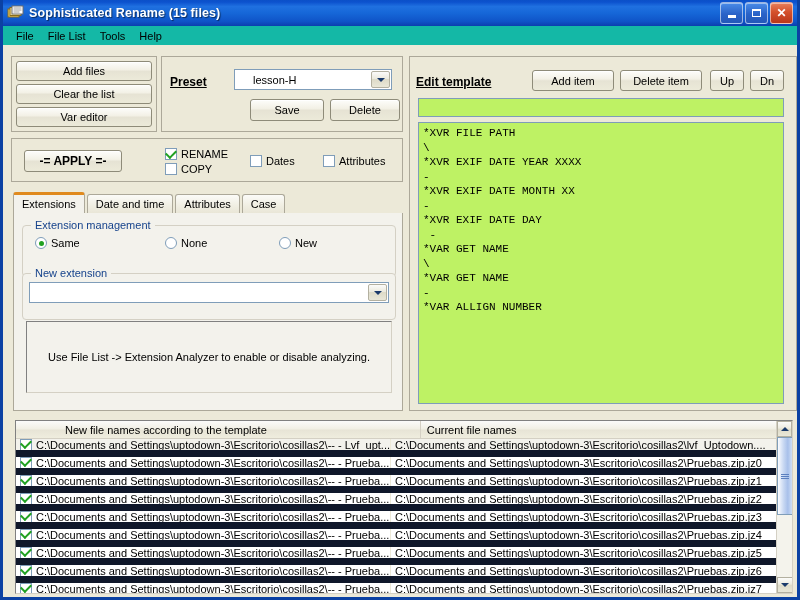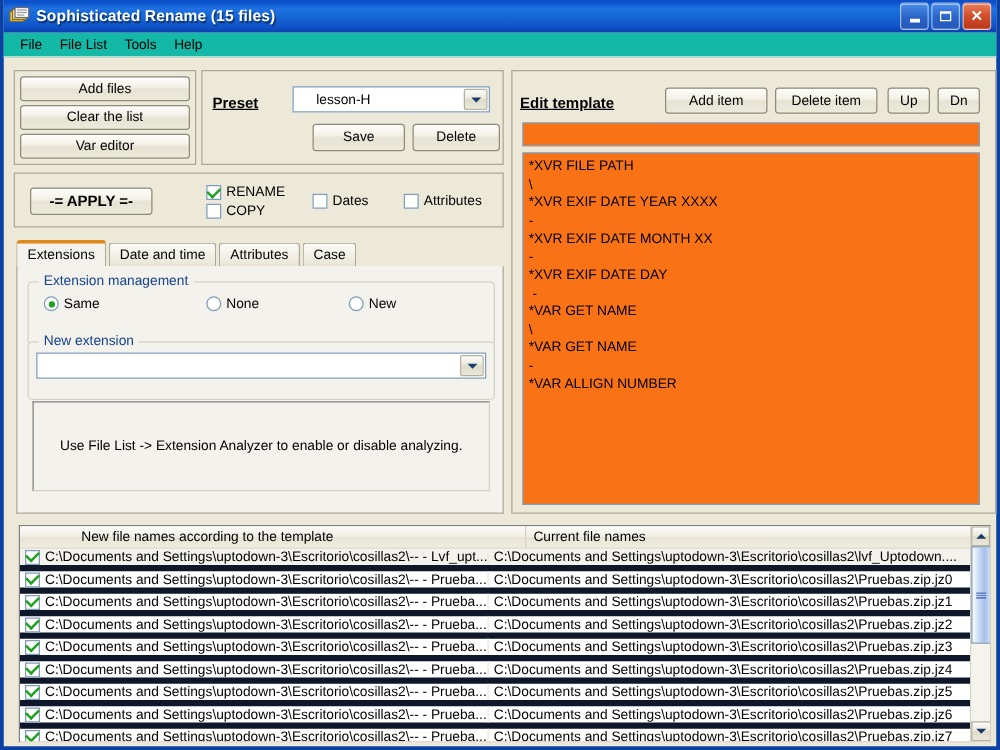--- a/index.html
+++ b/index.html
@@ -135,21 +135,21 @@
   .gb-title{
     position:absolute;top:-7px;left:8px;background:#f3f2ec;padding:0 4px;
     font-size:11px;color:#15428b;
   }
   .sunken{
     background:#f3f2ec;border:1px solid #808080;border-right-color:#d4d0c4;border-bottom-color:#d4d0c4;
     box-sizing:border-box;position:absolute;
     display:flex;align-items:center;justify-content:center;text-align:center;
   }
   .white-field{
-    background:#f97316;border:1px solid #7f9db9;box-sizing:border-box;position:absolute;
+    background:#bef264;border:1px solid #7f9db9;box-sizing:border-box;position:absolute;font-family:Liberation Mono, monospace;
   }
   .tmpl-list{
     overflow:hidden;padding:3px 0 0 4px;line-height:14.5px;font-size:11px;color:#000;
   }
   .tmpl-list div{white-space:pre;}
 
   
   .filelist{
     position:absolute;background:#fff;border:1px solid #808080;
     border-right-color:#d4d0c4;border-bottom-color:#d4d0c4;box-sizing:border-box;
@@ -158,21 +158,21 @@
   .fl-header{
     height:18px;display:flex;background:linear-gradient(to bottom,#fbfbfa,#f1efe4 48%,#e7e4d6 52%,#efedde);
     border-bottom:1px solid #d4d0c4;box-sizing:border-box;font-size:11px;
   }
   .fl-hcell{
     display:flex;align-items:center;padding-left:6px;box-sizing:border-box;
     border-right:1px solid #d4d0c4;overflow:hidden;white-space:nowrap;cursor:default;
   }
   .fl-row{
     height:18px;display:flex;align-items:flex-start;box-sizing:border-box;
-    border-bottom:5px solid #0f172a;font-size:11px;
+    border-bottom:7px solid #0f172a;font-size:11px;
   }
   .fl-row.sel{background:#f3f2ec;}
   .fl-cell{
     display:flex;align-items:center;gap:4px;padding-left:4px;box-sizing:border-box;
     overflow:hidden;white-space:nowrap;border-right:1px solid #ece9d8;height:100%;
   }
   .fl-cell span.txt{overflow:hidden;text-overflow:clip;white-space:nowrap;}
   .scrollv{
     position:absolute;width:16px;background:#f1f0e8;border-left:1px solid #d4d0c4;box-sizing:border-box;
   }

